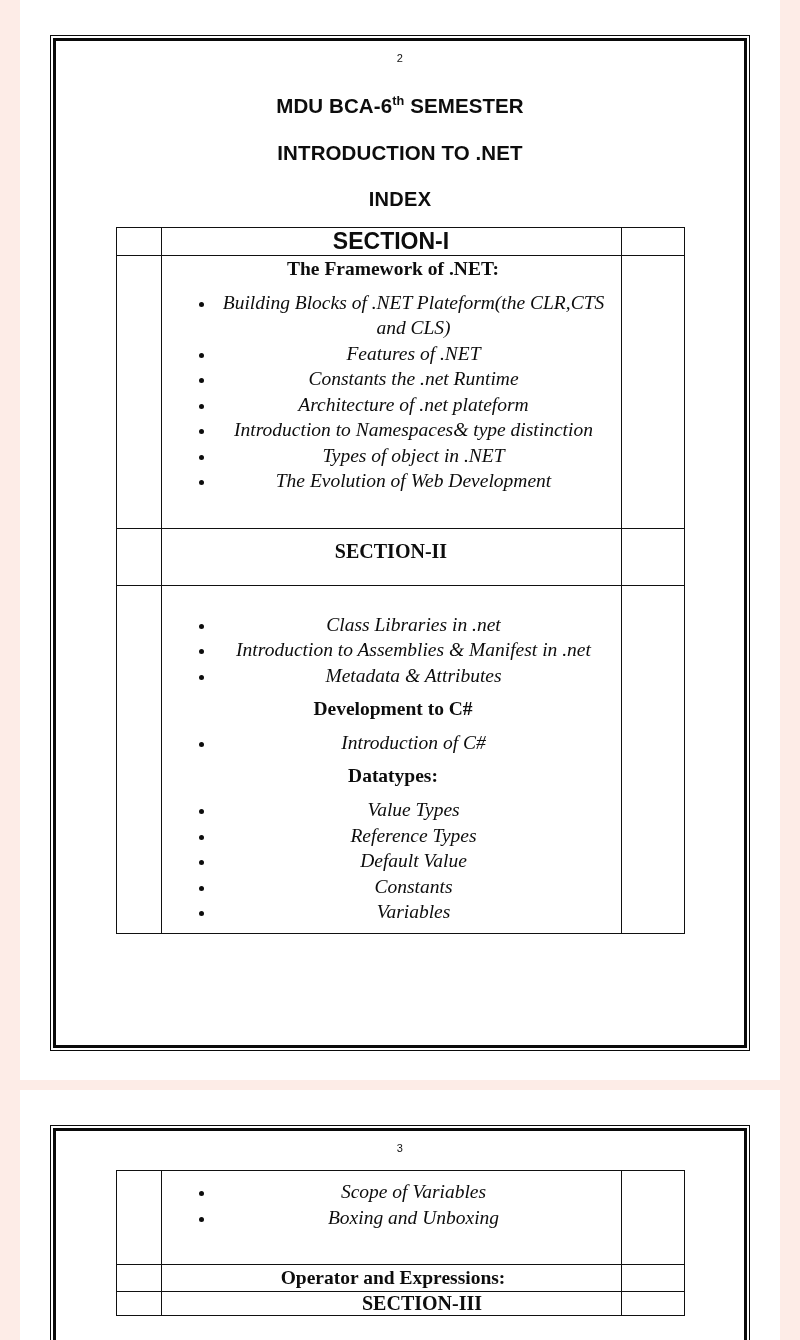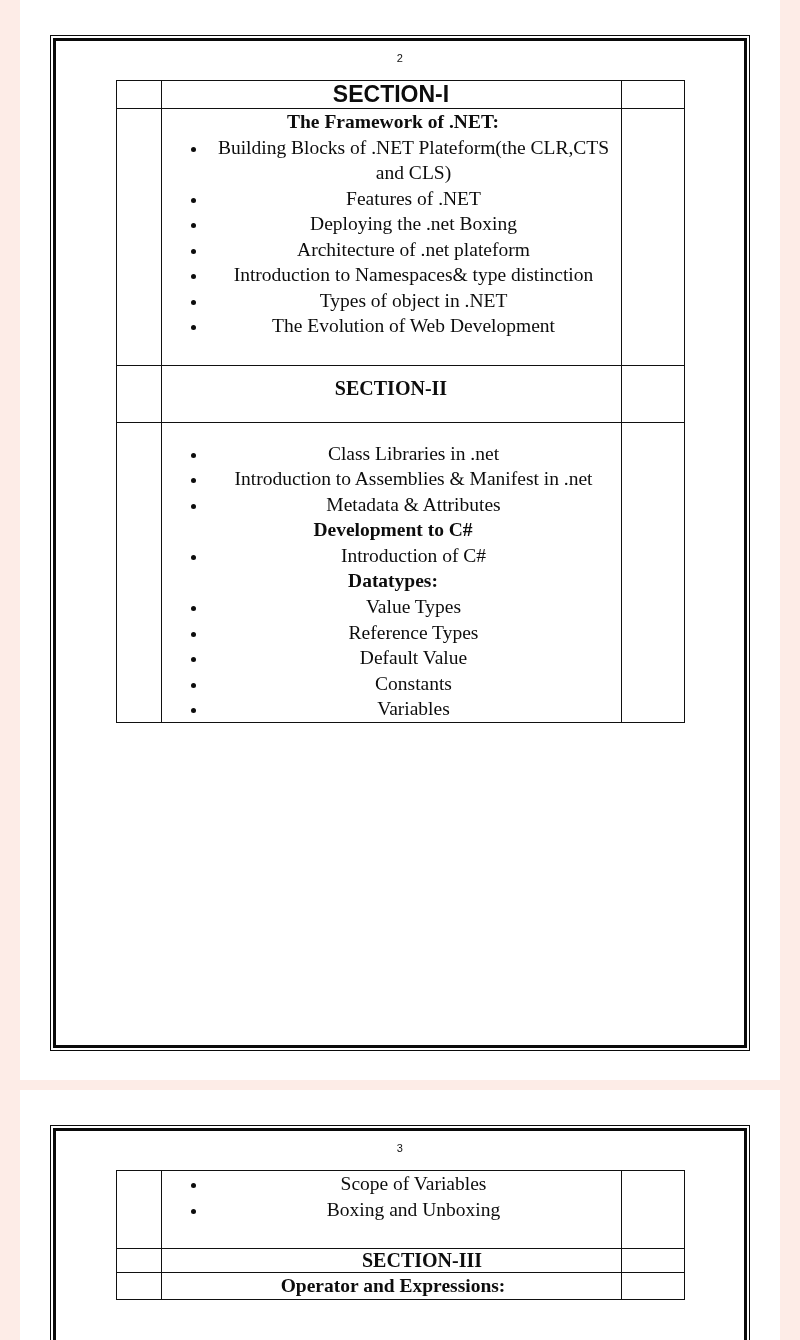--- a/index.html
+++ b/index.html
@@ -139,43 +139,49 @@
   }
   .content-cell.pad-top-lg { padding-top: 18px; }
   .content-cell.pad-bottom-lg { padding-bottom: 26px; }
 
   .grp-heading {
     font-weight: bold;
     margin: 0;
     padding-left: 4px;
   }
   ul.bullets {
-    margin: 0;
+    margin: 8px;
     padding-left: 45px;
     list-style-type: disc;
+    font-style: italic;
   }
   ul.bullets li {
     margin: 0;
     padding: 0;
   }
   ul.bullets li::marker {
     font-size: 0.8em;
   }
 </style>
 </head>
 <body>
 
 <div class="viewport">
 
   <div class="sheet" id="sheet-2">
     <div class="page-frame" id="frame-2">
       <div class="page-inner">
 
         <div class="page-number">2</div>
 
+        <div class="title-block">
+          <div class="doc-title"><span>MDU BCA-6</span><sup>th</sup><span> SEMESTER</span></div>
+          <div class="doc-subtitle">INTRODUCTION TO .NET</div>
+          <div class="doc-index">INDEX</div>
+        </div>
 
         <table class="index-table">
           <colgroup>
             <col class="col-narrow-left">
             <col class="col-main">
             <col class="col-narrow-right">
           </colgroup>
           <tbody>
 
             <tr>
@@ -186,21 +192,21 @@
               <td></td>
             </tr>
 
             <tr>
               <td></td>
               <td class="content-cell pad-bottom-lg">
                 <div class="grp-heading">The Framework of .NET:</div>
                 <ul class="bullets">
                   <li>Building Blocks of .NET Plateform(the CLR,CTS and CLS)</li>
                   <li>Features of .NET</li>
-                  <li>Deploying the .net Boxing</li>
+                  <li>Constants the .net Runtime</li>
                   <li>Architecture of .net plateform</li>
                   <li>Introduction to Namespaces&amp; type distinction</li>
                   <li>Types of object in .NET</li>
                   <li>The Evolution of Web Development</li>
                 </ul>
               </td>
               <td></td>
             </tr>
 
             <tr>
@@ -262,30 +268,30 @@
                 <ul class="bullets">
                   <li>Scope of Variables</li>
                   <li>Boxing and Unboxing</li>
                 </ul>
               </td>
               <td></td>
             </tr>
 
             <tr>
               <td></td>
+              <td class="content-cell">
+                <div class="grp-heading">Operator and Expressions:</div>
+              </td>
+              <td></td>
+            </tr>
+
+            <tr>
+              <td></td>
               <td class="section-head-cell">
                 <span class="sec-label-serif push-right">SECTION-III</span>
-              </td>
-              <td></td>
-            </tr>
-
-            <tr>
-              <td></td>
-              <td class="content-cell">
-                <div class="grp-heading">Operator and Expressions:</div>
               </td>
               <td></td>
             </tr>
 
           </tbody>
         </table>
 
       </div>
     </div>
   </div>

